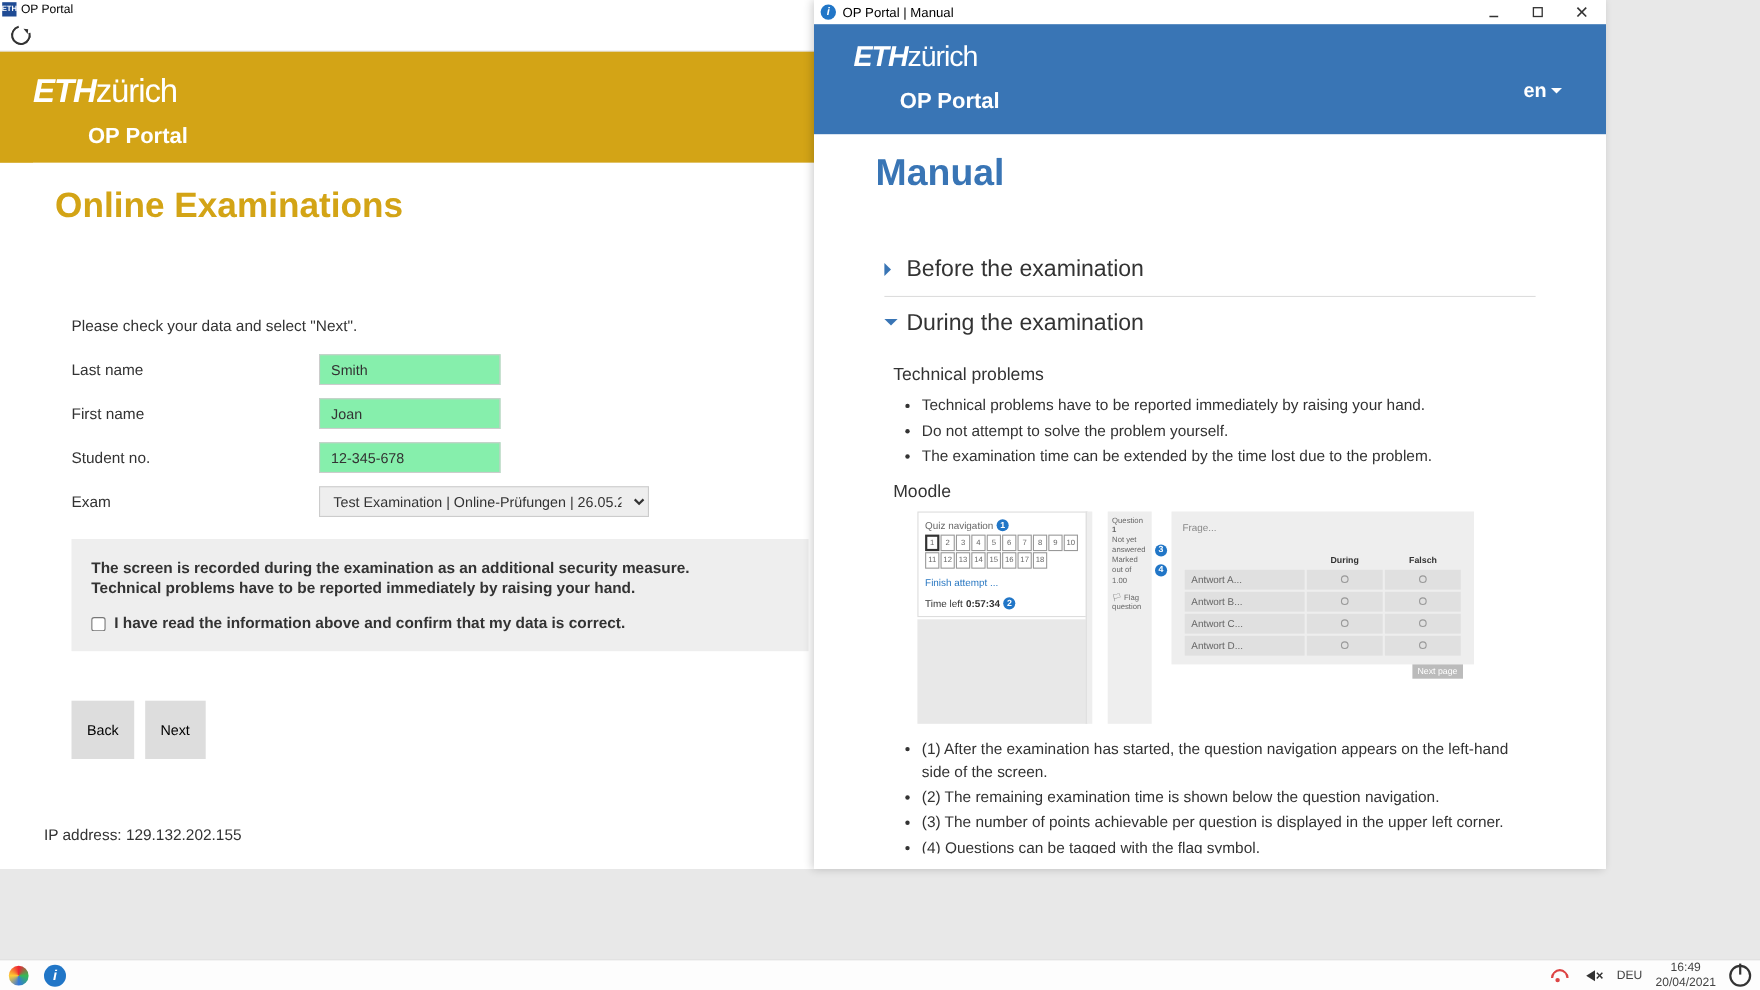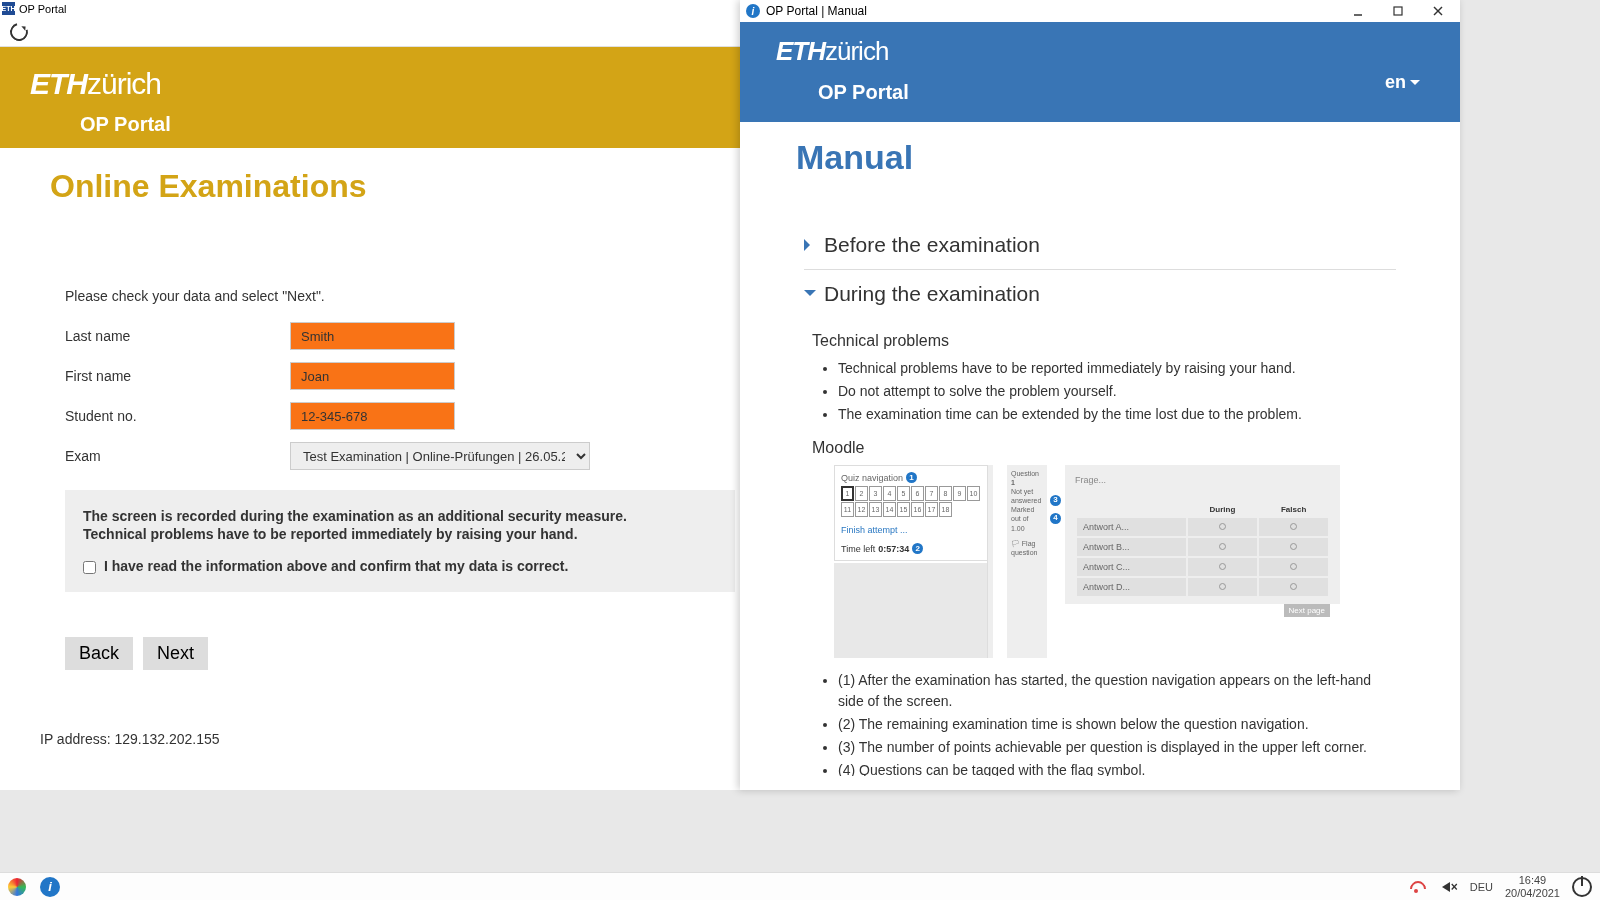--- a/index.html
+++ b/index.html
@@ -19,30 +19,30 @@
   .eth-logo-left { font-size: 30px; font-weight: bold; font-style: italic; letter-spacing: -1px;}
   .eth-logo-left .thin { font-weight: 300; font-style: normal;}
   
   .main-card { background:#fff; margin: 0 30px 25px 30px; padding: 20px 20px 25px 20px;}
   .page-title { color: #d3a416; font-size: 32px; font-weight: bold; margin-bottom: 8px;}
   
   .form-area { background:#fff; margin: 0 30px; padding: 25px 35px 35px 35px; font-size: 14px; color:#333;}
   .form-intro { margin-bottom: 18px; }
   .form-row { display:flex; align-items:center; margin-bottom: 12px; }
   .form-row label { width: 225px; }
-  .form-row input[type=text] { width: 165px; height: 28px; padding: 0 10px; border:1px solid #ccc; background:#f97316; font-size:13px; color:#333;}
+  .form-row input[type=text] { width: 165px; height: 28px; padding: 0 10px; border:1px solid #ccc; background:#86efac; font-size:13px; color:#333;}
   .form-row select { width: 300px; height: 28px; padding: 0 8px; border:1px solid #ccc; background:#eeeeee; font-size:13px; color:#333;}
   
   .notice-box { background:#eeeeee; padding: 18px 18px; margin-top: 20px; font-size:14px; }
   .notice-box .bold { font-weight:bold; display:block; margin-bottom:2px;}
   .notice-box .confirm-row { margin-top: 16px; font-weight:bold;}
   .notice-box input[type=checkbox]{ margin-right:4px; vertical-align: middle;}
   
   .btn-row { margin-top: 45px; }
-  .btn-row button { background:#ddd; border:none; padding: 6px 14px; font-size:18px; margin-right:6px; cursor:pointer;}
+  .btn-row button { background:#ddd; border:none; padding: 19px 14px; font-size:13px; margin-right:6px; cursor:pointer;}
   
   .ip-line { margin: 26px 0 0 40px; font-size: 14px; color:#333;}
 
   
   .right-window { position:absolute; left: 740px; top: 0; width: 720px; height: 790px; background:#fff; box-shadow: -2px 0 8px rgba(0,0,0,0.2);}
   .right-titlebar { height: 22px; background:#fff; display:flex; align-items:center; font-size:12px; padding: 0 2px 0 6px;}
   .right-titlebar .info-ico { width:14px;height:14px;border-radius:50%;background:#2176c7;color:#fff;font-size:10px;font-weight:bold;display:flex;align-items:center;justify-content:center;margin-right:6px;font-style:italic;}
   .right-titlebar .win-controls { margin-left:auto; display:flex; gap: 0;}
   .right-titlebar .win-btn { width:40px; height:20px; display:flex;align-items:center;justify-content:center; font-size:13px;}
   .right-titlebar .win-btn svg { width:12px; height:12px;}

